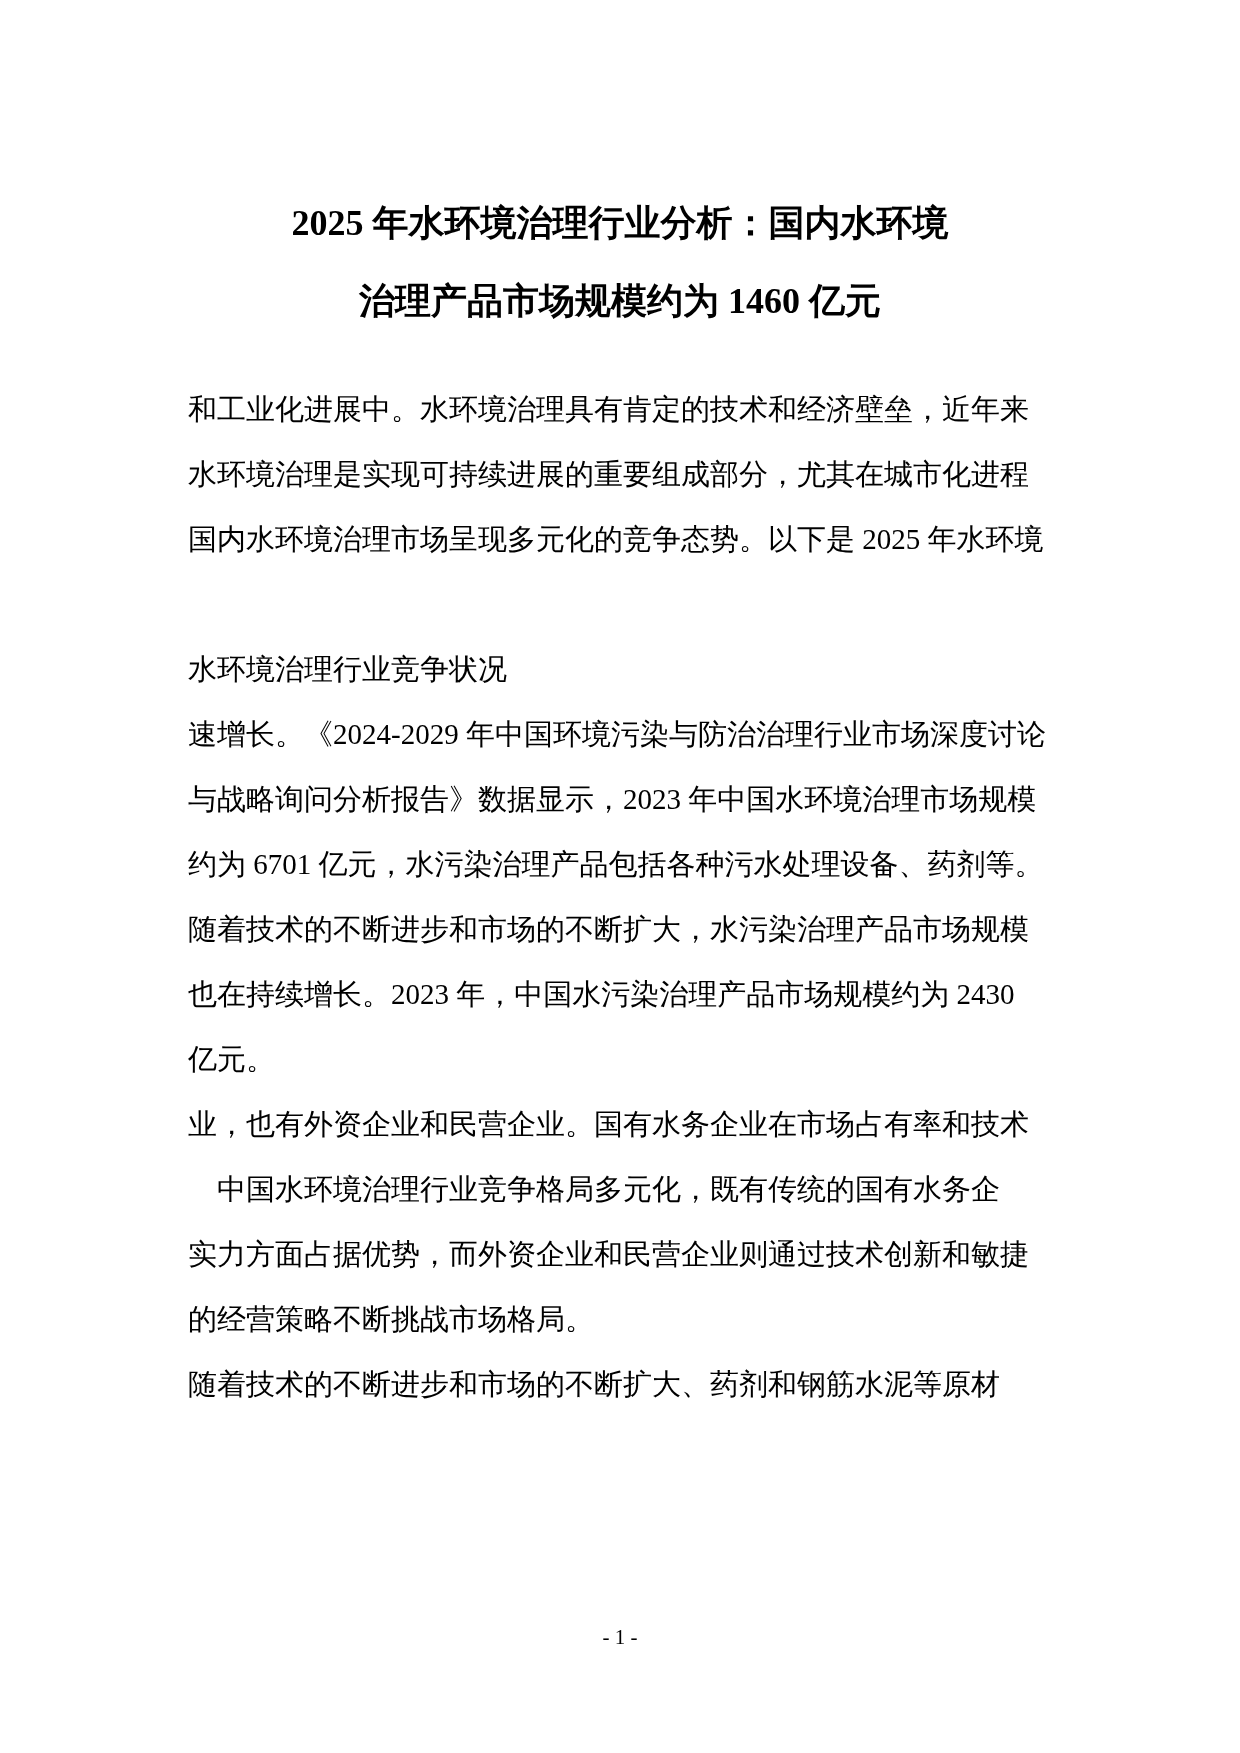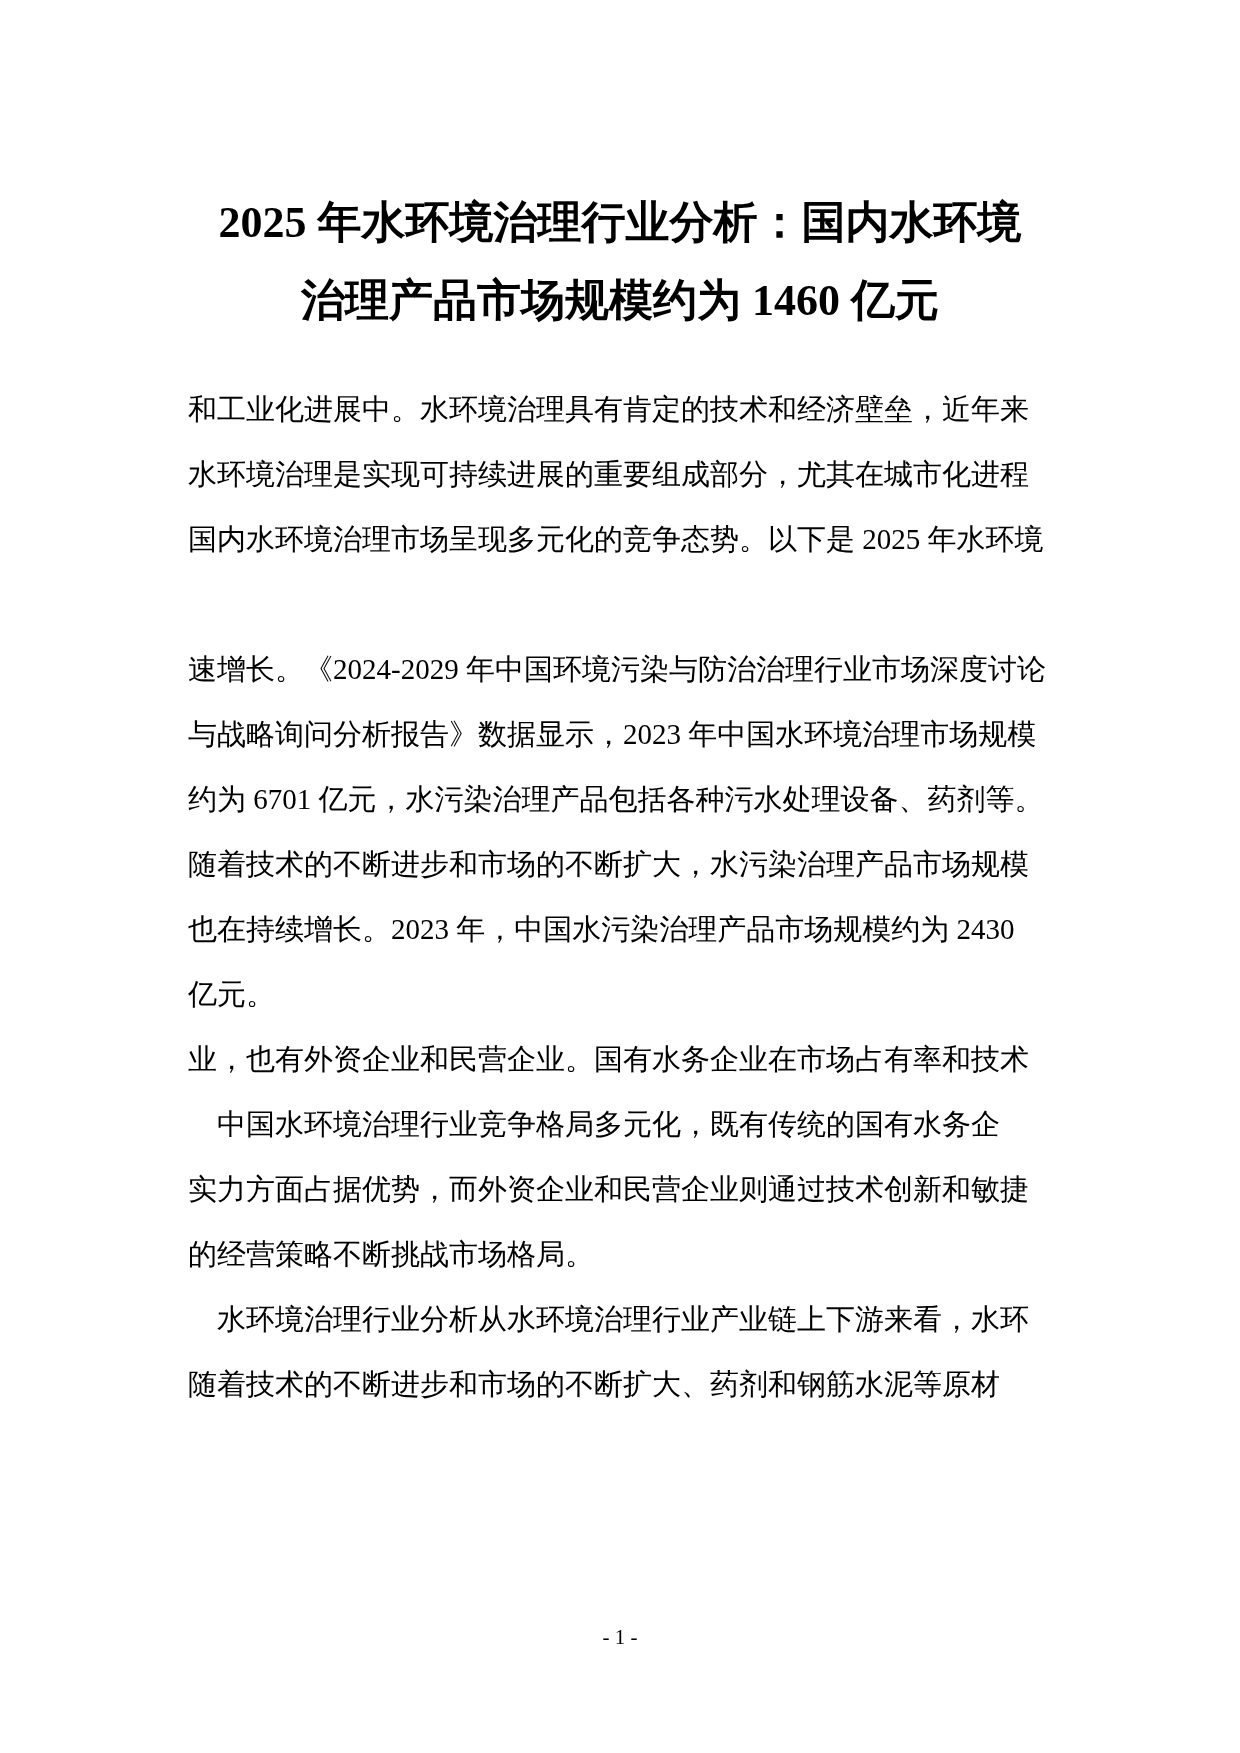--- a/index.html
+++ b/index.html
@@ -13,21 +13,21 @@
       height: 1753px;
       box-sizing: border-box;
       padding: 184px 188px 0 188px;
       background: #ffffff;
       color: #000000;
       font-family: "Liberation Serif", "DejaVu Serif", serif;
       overflow: hidden;
     }
     .title {
       margin: 0;
-      font-size: 44px;
+      font-size: 36px;
       line-height: 78px;
       font-weight: 700;
       text-align: center;
       white-space: nowrap;
     }
     .title .tline { display: block; }
     .body {
       margin-top: 37px;
       font-size: 29px;
       line-height: 65px;
@@ -69,39 +69,39 @@
   <div class="body">
 
     <div class="para">
       <div class="line">和工业化进展中。水环境治理具有肯定的技术和经济壁垒，近年来</div>
       <div class="line">水环境治理是实现可持续进展的重要组成部分，尤其在城市化进程</div>
       <div class="line">国内水环境治理市场呈现多元化的竞争态势。以下是 2025 年水环境</div>
     </div>
 
     <div class="spacer"></div>
 
+    <div class="line heading">水环境治理行业竞争状况</div>
 
     <div class="para">
       <div class="line">速增长。《2024-2029 年中国环境污染与防治治理行业市场深度讨论</div>
       <div class="line">与战略询问分析报告》数据显示，2023 年中国水环境治理市场规模</div>
       <div class="line">约为 6701 亿元，水污染治理产品包括各种污水处理设备、药剂等。</div>
       <div class="line">随着技术的不断进步和市场的不断扩大，水污染治理产品市场规模</div>
       <div class="line">也在持续增长。2023 年，中国水污染治理产品市场规模约为 2430</div>
       <div class="line">亿元。</div>
     </div>
 
     <div class="para">
       <div class="line">业，也有外资企业和民营企业。国有水务企业在市场占有率和技术</div>
       <div class="line indent">中国水环境治理行业竞争格局多元化，既有传统的国有水务企</div>
       <div class="line">实力方面占据优势，而外资企业和民营企业则通过技术创新和敏捷</div>
       <div class="line">的经营策略不断挑战市场格局。</div>
     </div>
 
     <div class="para">
-      <div class="line indent">水环境治理行业分析从水环境治理行业产业链上下游来看，水环</div>
       <div class="line">随着技术的不断进步和市场的不断扩大、药剂和钢筋水泥等原材</div>
     </div>
 
   </div>
 
   <div class="footer">- 1 -</div>
 
 </div>
 
 </body></html>

